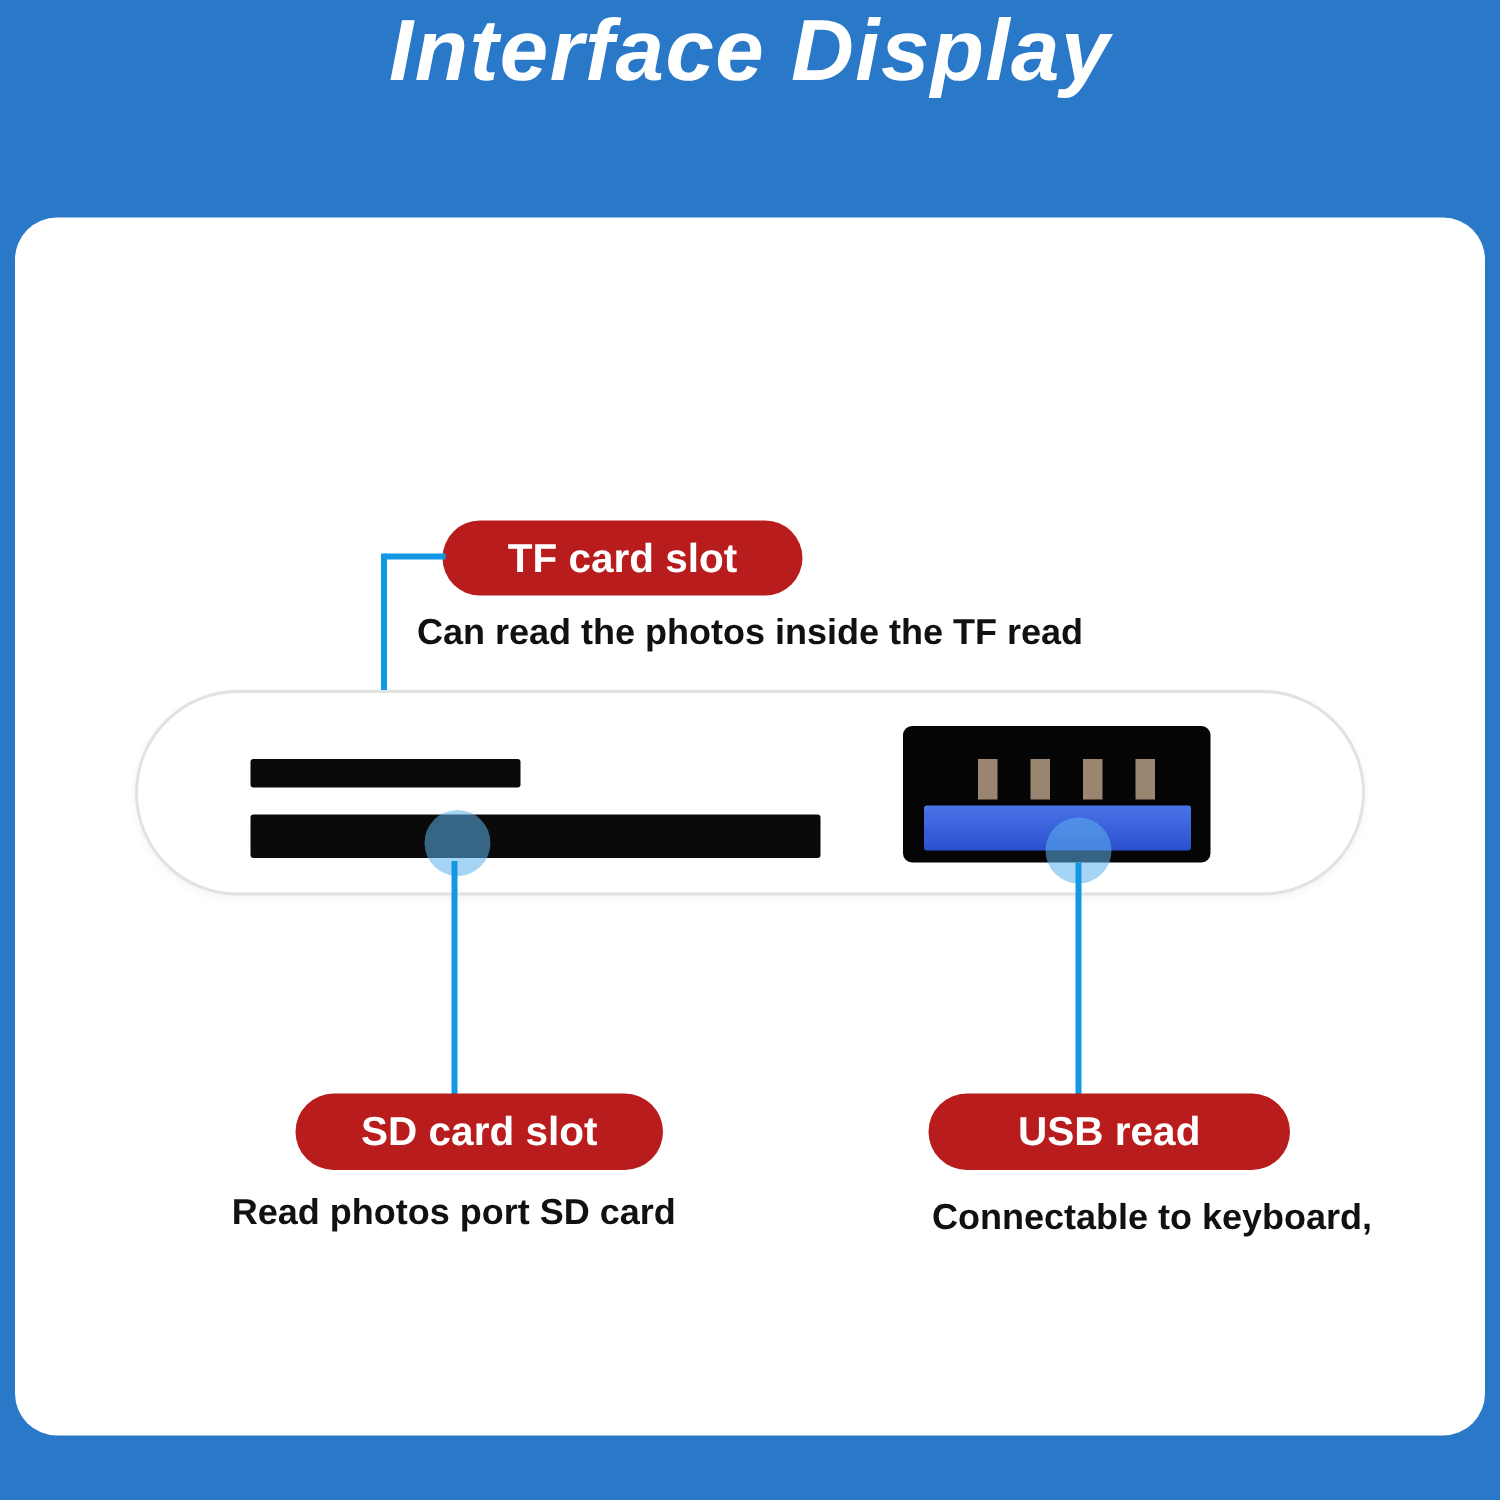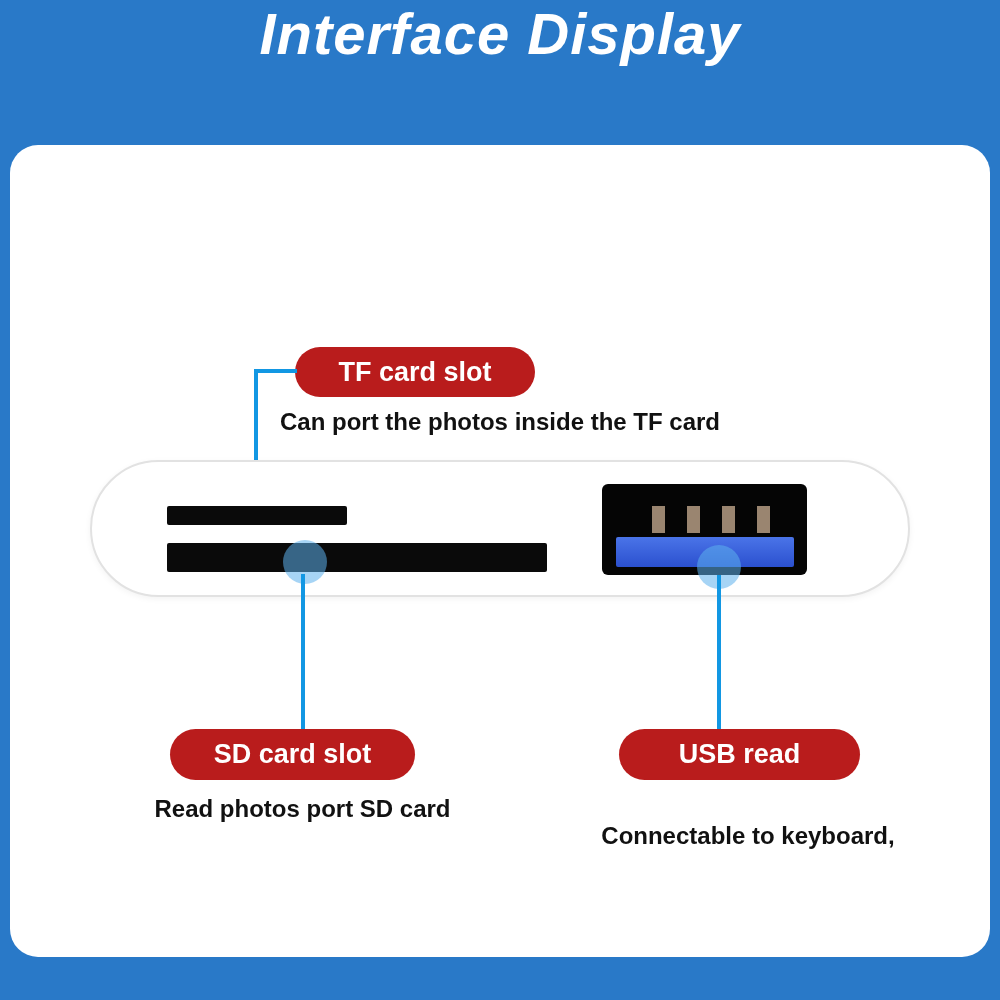--- a/index.html
+++ b/index.html
@@ -46,34 +46,34 @@
     background: #b91c1c;
     color: #FFFFFF;
     font-size: 27px;
     font-weight: bold;
     border-radius: 26px;
     display: flex;
     align-items: center;
     justify-content: center;
   }
   .pill-tf  { left: 295px; top: 347px; width: 240px; height: 50px; }
-  .pill-sd  { left: 170px; top: 729px; width: 245px; height: 51px; }
+  .pill-sd  { left: 197px; top: 729px; width: 245px; height: 51px; }
   .pill-usb { left: 619px; top: 729px; width: 241px; height: 51px; }
 
   
   .caption {
     position: absolute;
     color: #111111;
     font-size: 24px;
     font-weight: bold;
     text-align: center;
   }
   .caption-tf  { left: 10px;  top: 408px; width: 980px; }
   .caption-sd  { left: 80px;  top: 795px; width: 445px; }
-  .caption-usb { left: 568px; top: 795px; width: 360px; line-height: 33px; margin-top: 24px; }
+  .caption-usb { left: 588px; top: 795px; width: 360px; line-height: 33px; }
 
   
   .line {
     position: absolute;
     background: #1297E3;
   }
   .line-tf-h { left: 256px; top: 369px; width: 41px;  height: 4px; }
   .line-tf-v { left: 254px; top: 369px; width: 4px;   height: 134px; }
   .line-sd-v { left: 301px; top: 574px; width: 4px;   height: 156px; }
   .line-usb-v{ left: 717px; top: 575px; width: 4px;   height: 155px; }
@@ -138,21 +138,21 @@
 
 <div class="page">
 
   <div class="banner">
     <h1 class="title">Interface Display</h1>
   </div>
 
   <div class="card"></div>
 
   <div class="pill pill-tf">TF card slot</div>
-  <div class="caption caption-tf">Can port the photos inside the TF card</div>
+  <div class="caption caption-tf">Can read the photos inside the TF read</div>
   <div class="line line-tf-h"></div>
   <div class="line line-tf-v"></div>
   <div class="spot spot-tf"></div>
 
   <div class="device">
     <div class="slot slot-tf"></div>
     <div class="slot slot-sd"></div>
     <div class="usb-port">
       <div class="usb-pin usb-pin-1"></div>
       <div class="usb-pin usb-pin-2"></div>

